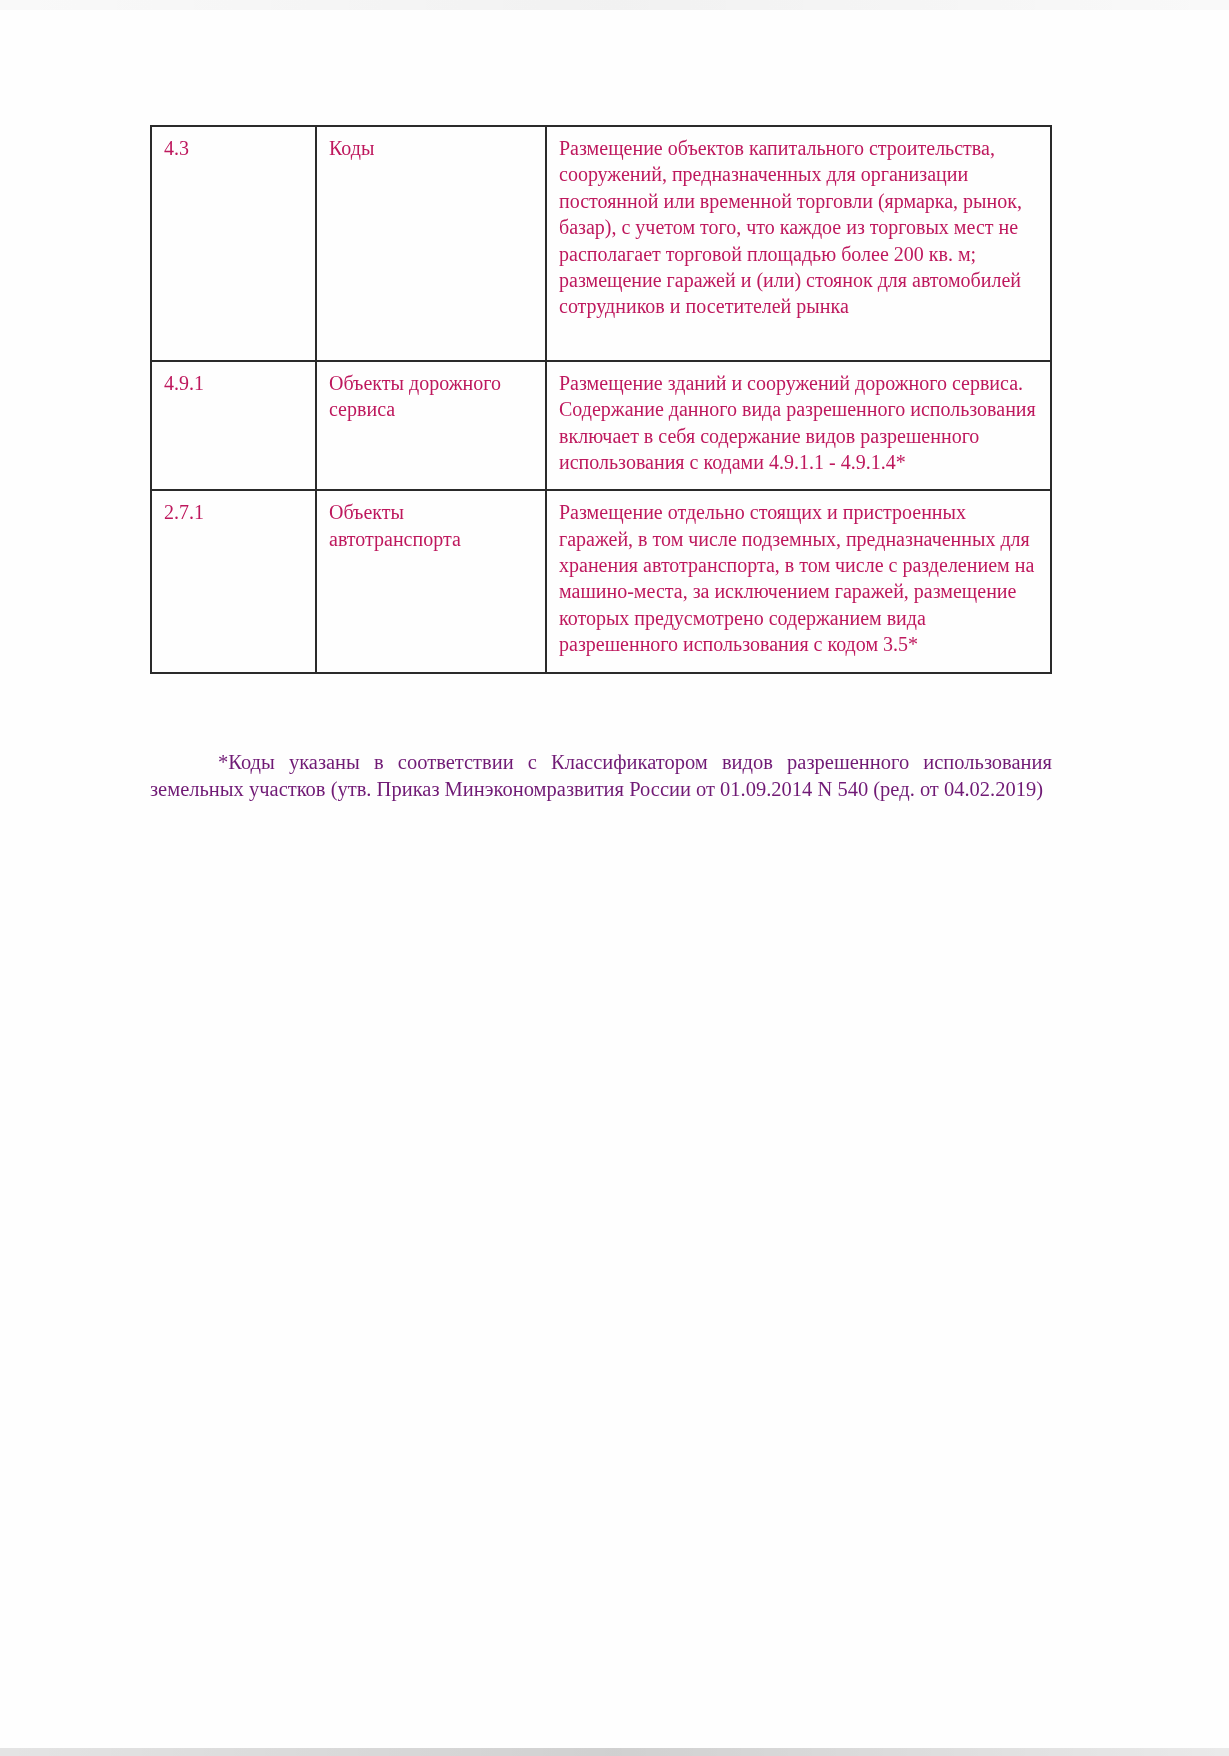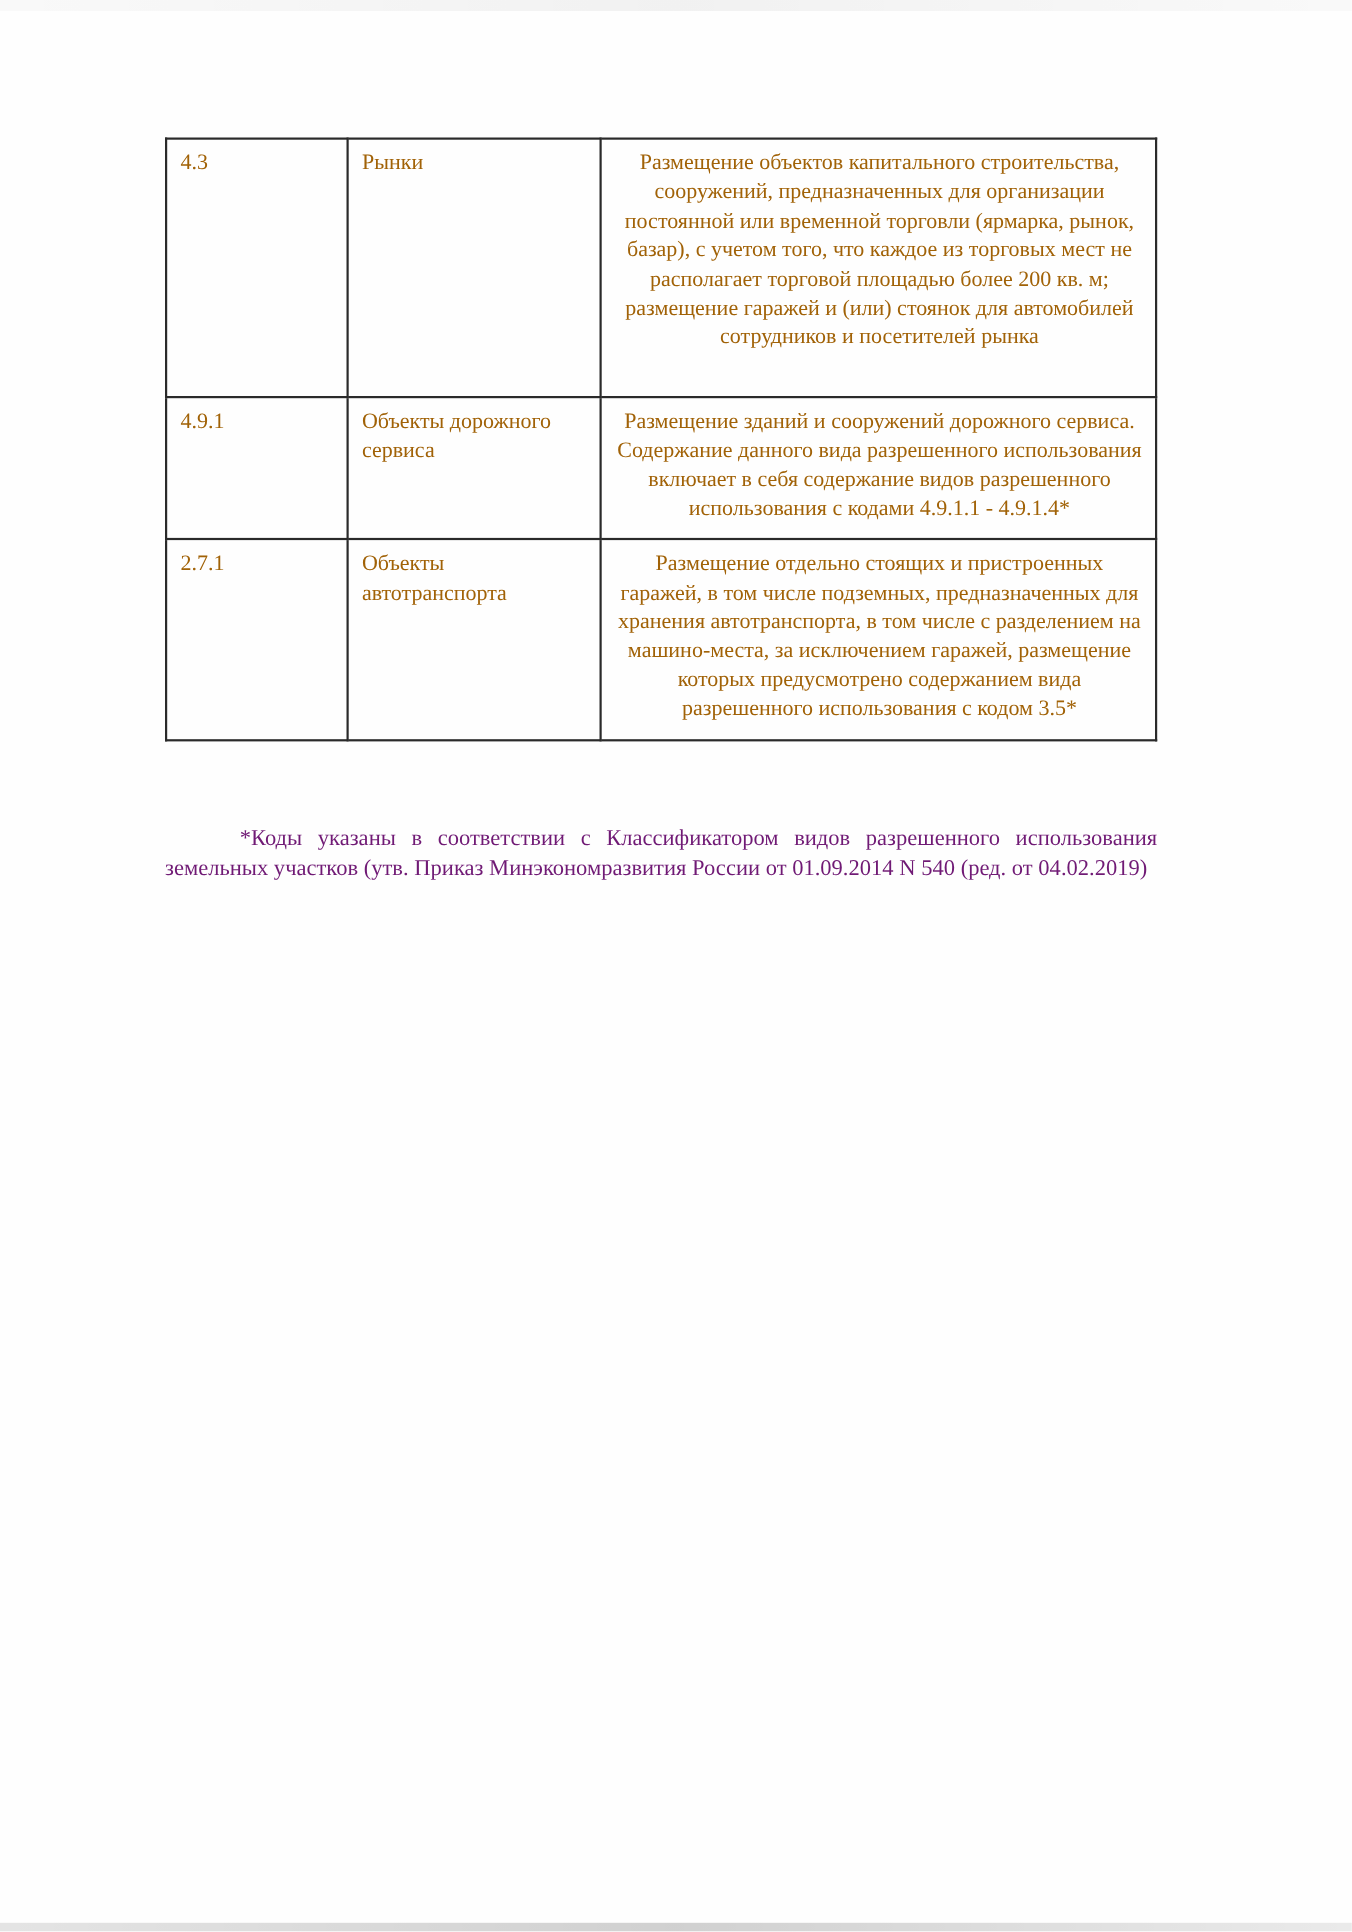--- a/index.html
+++ b/index.html
@@ -29,27 +29,27 @@
     width: 900px;
     border-collapse: collapse;
     table-layout: fixed;
   }
   .doc-table td {
     border: 2px solid #2a2a2a;
     vertical-align: top;
     padding: 8px 10px 14px 12px;
     font-size: 20px;
     line-height: 1.32;
-    color: #a16207;
+    color: #be185d;
   }
   .col-code  { width: 165px; }
   .col-name  { width: 230px; }
   .col-desc  { width: 505px; }
   .cell-desc {
-    text-align: center;
+    text-align: left;
     font-family: Liberation Serif, serif;
   }
   .row-rynki td { padding-bottom: 40px; }
   .footnote {
     position: absolute;
     top: 728px;
     left: 150px;
     width: 902px;
     font-size: 20.5px;
     line-height: 1.35;
@@ -83,21 +83,21 @@
 
   <table class="doc-table">
     <colgroup>
       <col class="col-code">
       <col class="col-name">
       <col class="col-desc">
     </colgroup>
     <tbody>
       <tr class="row-rynki">
         <td>4.3</td>
-        <td>Рынки</td>
+        <td>Коды</td>
         <td class="cell-desc">Размещение объектов капитального строительства, сооружений, предназначенных для организации постоянной или временной торговли (ярмарка, рынок, базар), с учетом того, что каждое из торговых мест не располагает торговой площадью более 200 кв. м; размещение гаражей и (или) стоянок для автомобилей сотрудников и посетителей рынка</td>
       </tr>
       <tr>
         <td>4.9.1</td>
         <td>Объекты дорожного сервиса</td>
         <td class="cell-desc">Размещение зданий и сооружений дорожного сервиса. Содержание данного вида разрешенного использования включает в себя содержание видов разрешенного использования с кодами 4.9.1.1 - 4.9.1.4*</td>
       </tr>
       <tr>
         <td>2.7.1</td>
         <td>Объекты автотранспорта</td>

